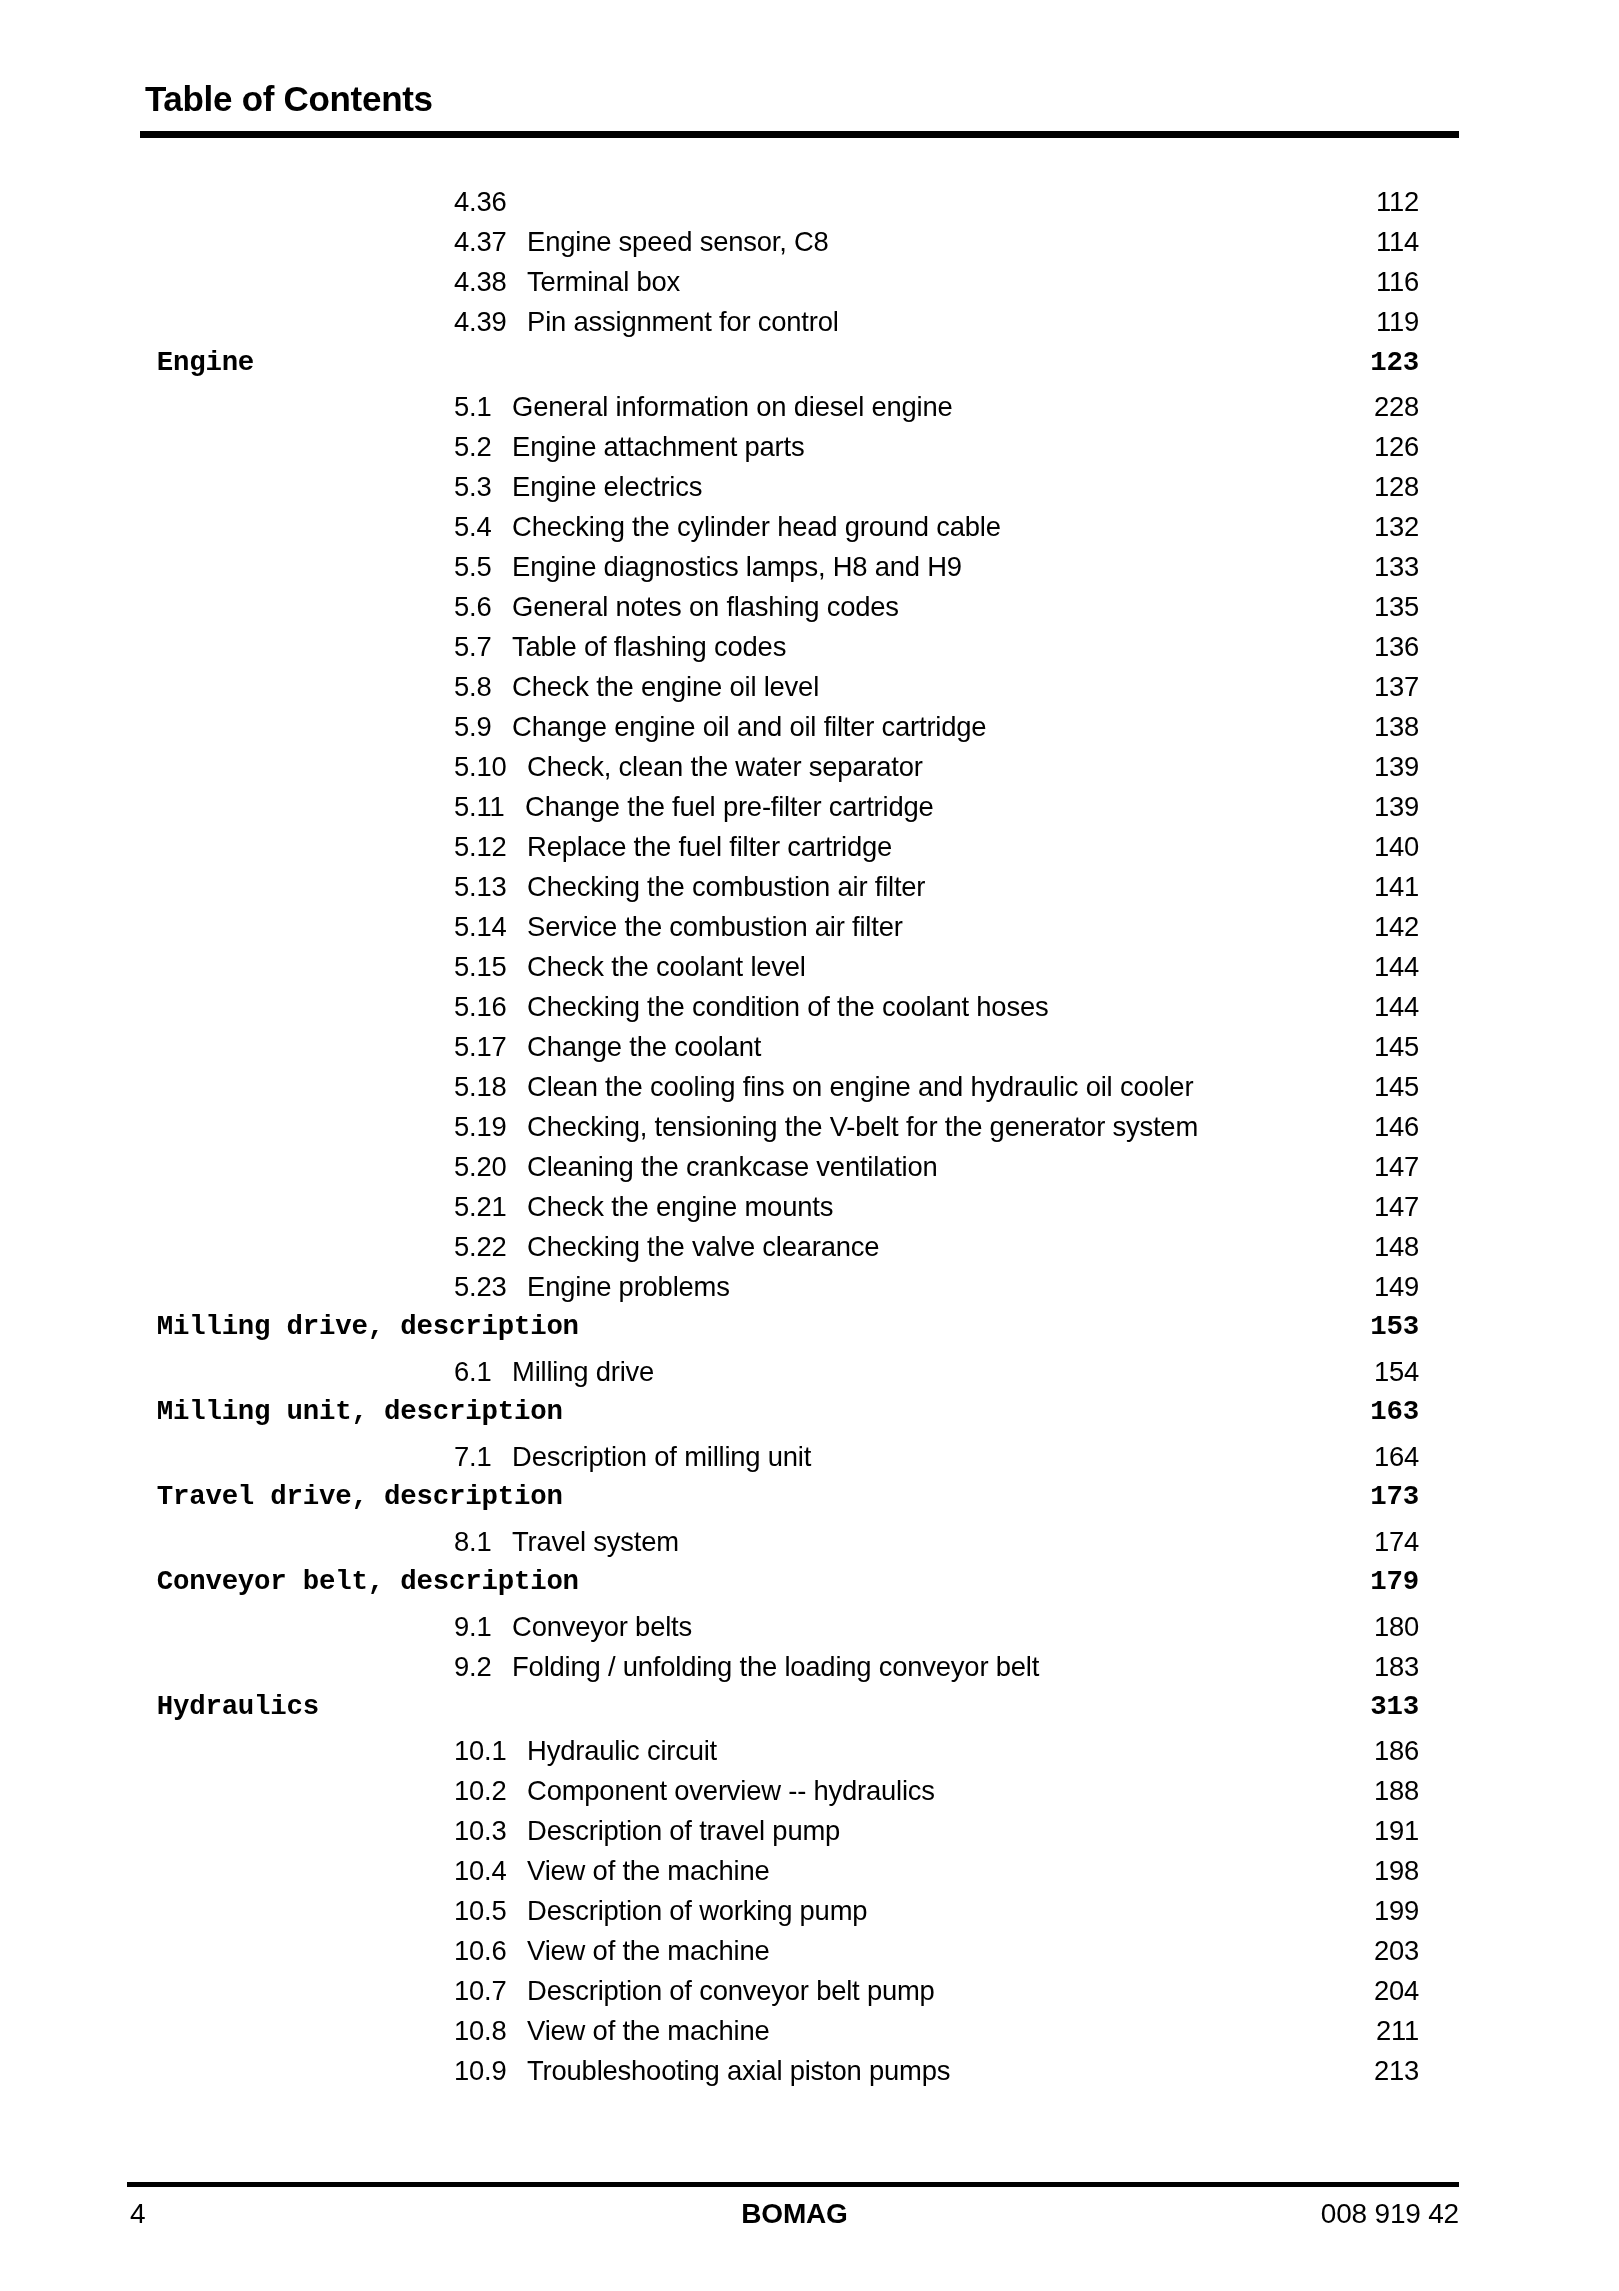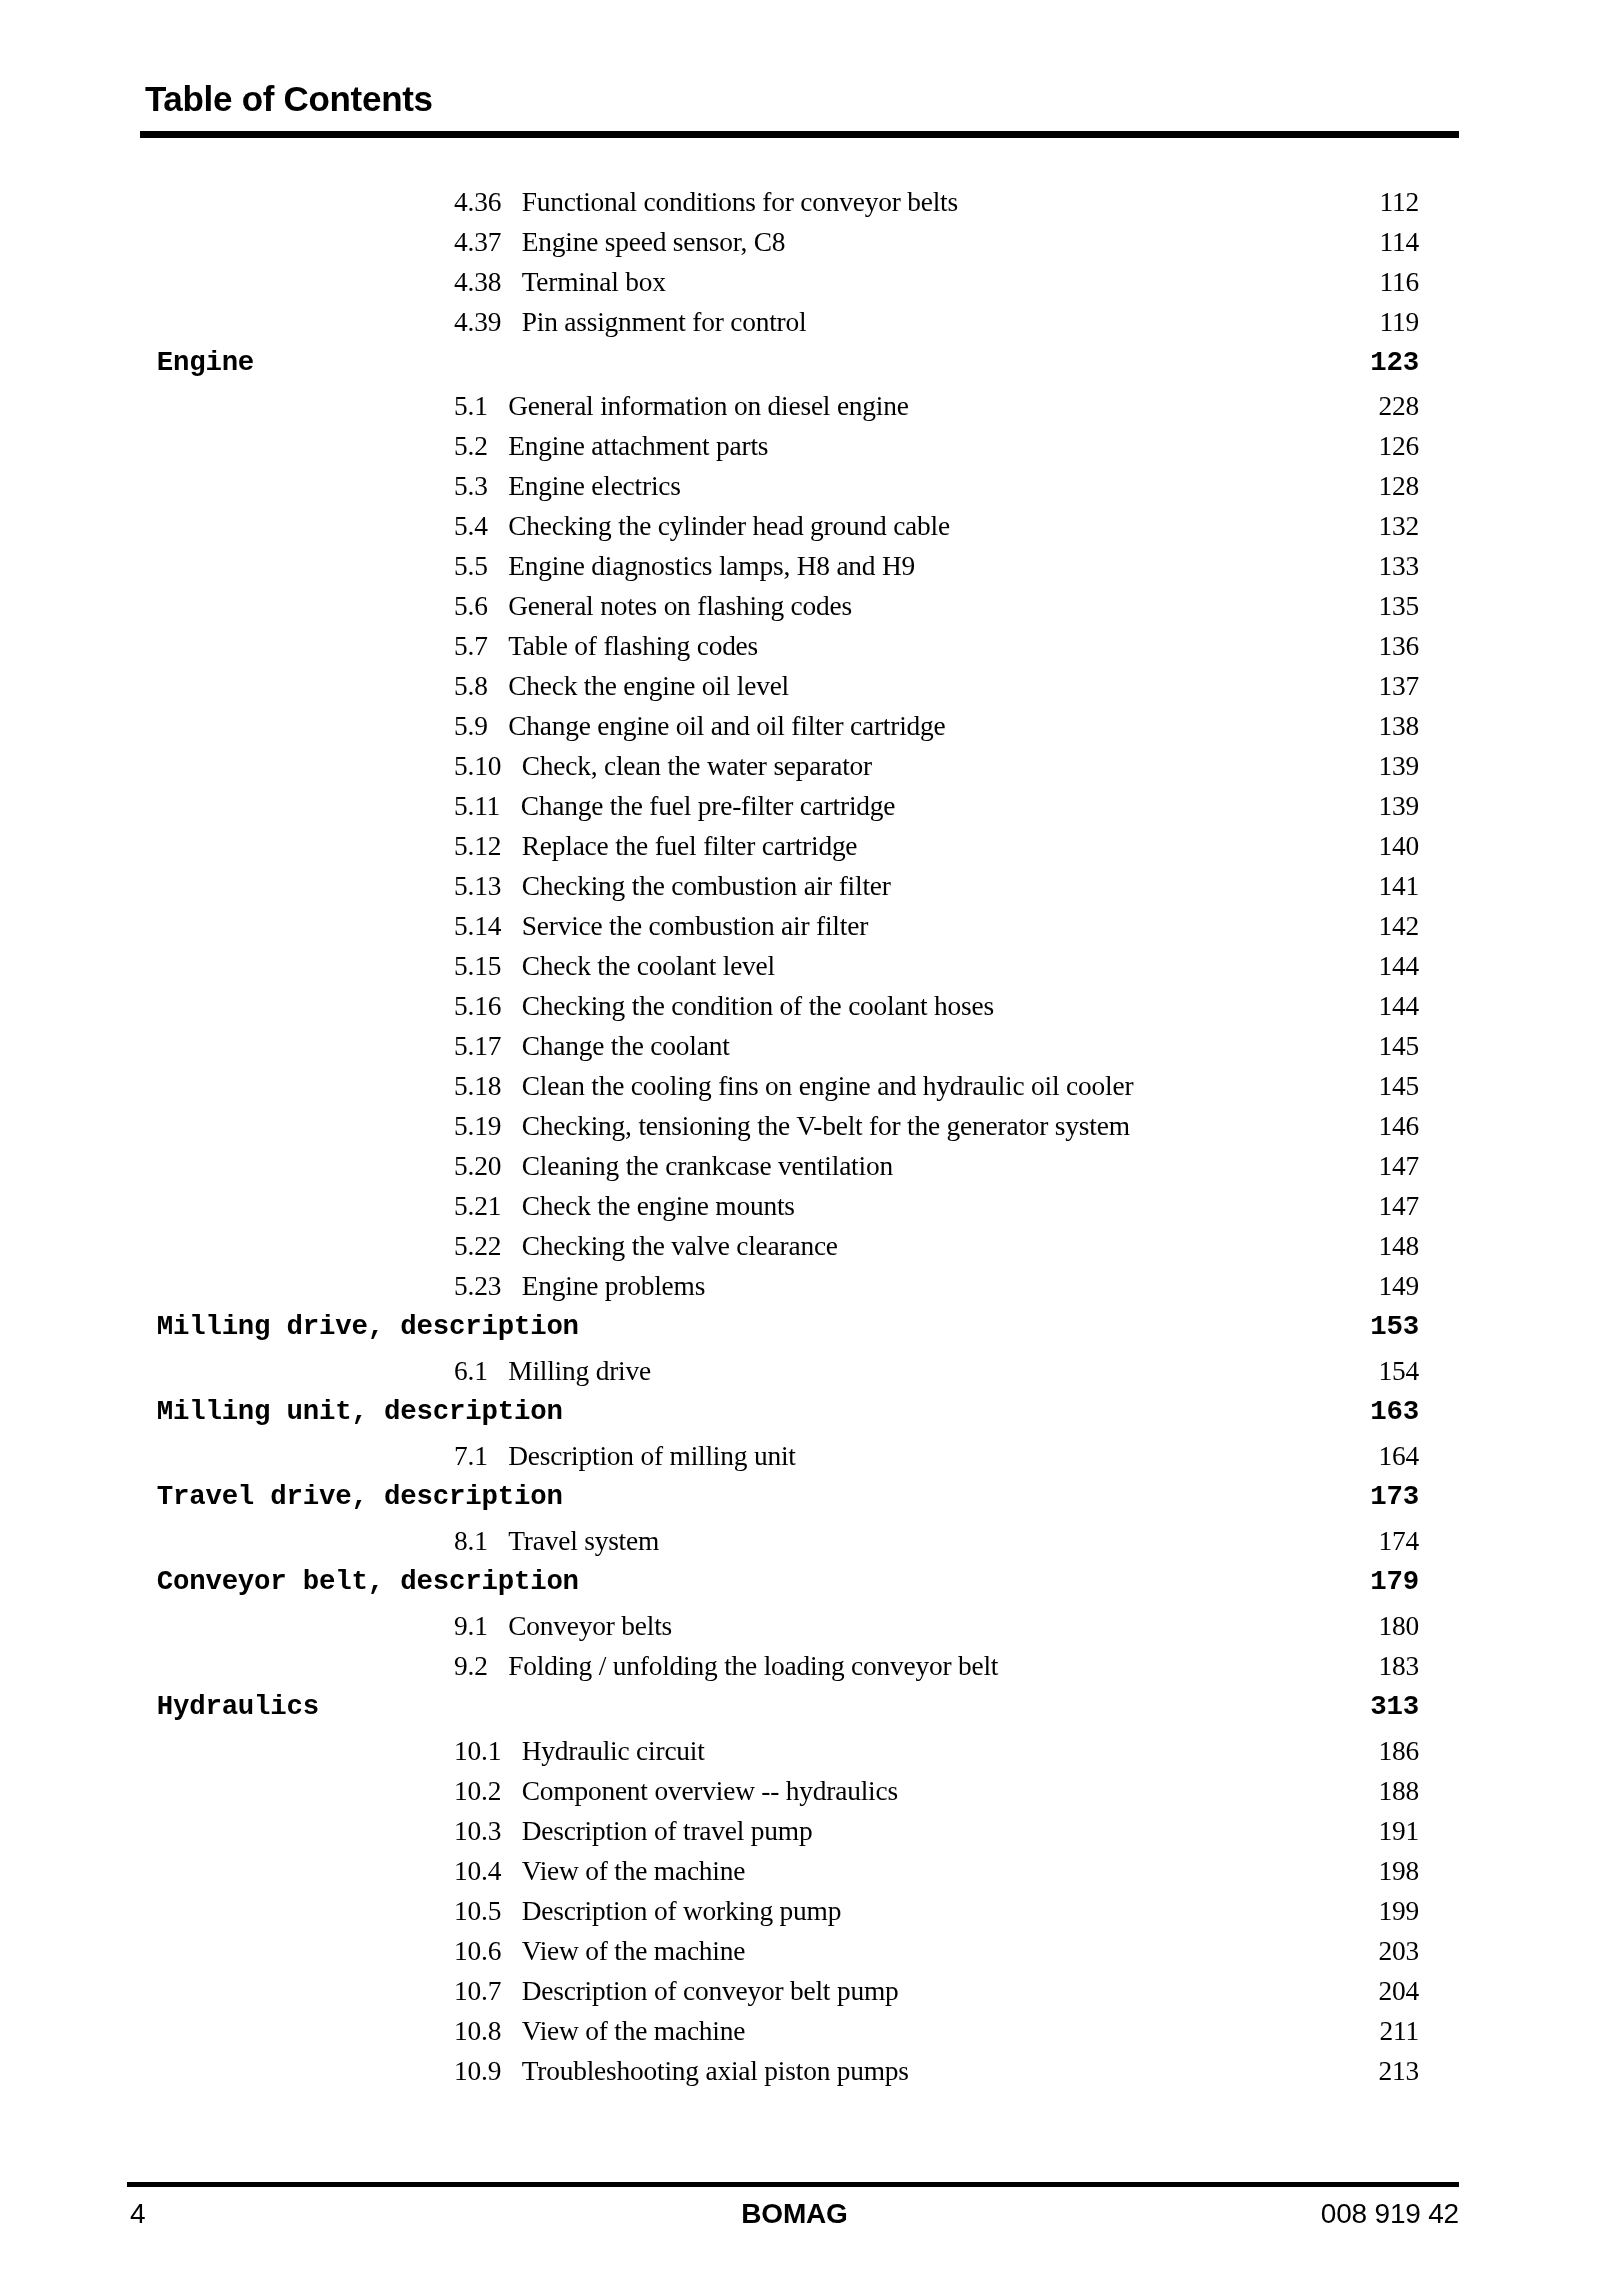--- a/index.html
+++ b/index.html
@@ -30,21 +30,21 @@
     padding-right: 40px;
     letter-spacing: -0.2px;
     white-space: nowrap;
   }
   .row.section {
     font-weight: bold;
     padding-left: 16.7px;
     margin-bottom: 4.9px;
     font-family: Liberation Mono, monospace;
   }
-  .row.entry { padding-left: 314px; font-family: Liberation Serif, serif; }
+  .row.entry { padding-left: 314px; }
   .row .num { margin-right: 20.6px; }
   .row .spacer { flex: 1; }
   .footer {
     position: absolute; left: 127px; right: 160px; top: 2182px;
   }
   .rule-thin { height: 4.9px; background: #000; }
   .footer-row {
     margin-top: 10.8px;
     display: flex; align-items: baseline;
     font-size: 28px;
@@ -56,21 +56,20 @@
 </style>
 </head>
 <body>
 
 <div class="page">
   <h1 class="title">Table of Contents</h1>
   <div class="rule-thick"></div>
   <div class="toc" id="toc">
       <div class="row entry">
         <span class="num">4.36</span>
-        <span class="label">Functional conditions for conveyor belts</span>
         <span class="spacer"></span>
         <span class="pg">112</span>
       </div>
       <div class="row entry">
         <span class="num">4.37</span>
         <span class="label">Engine speed sensor, C8</span>
         <span class="spacer"></span>
         <span class="pg">114</span>
       </div>
       <div class="row entry">

